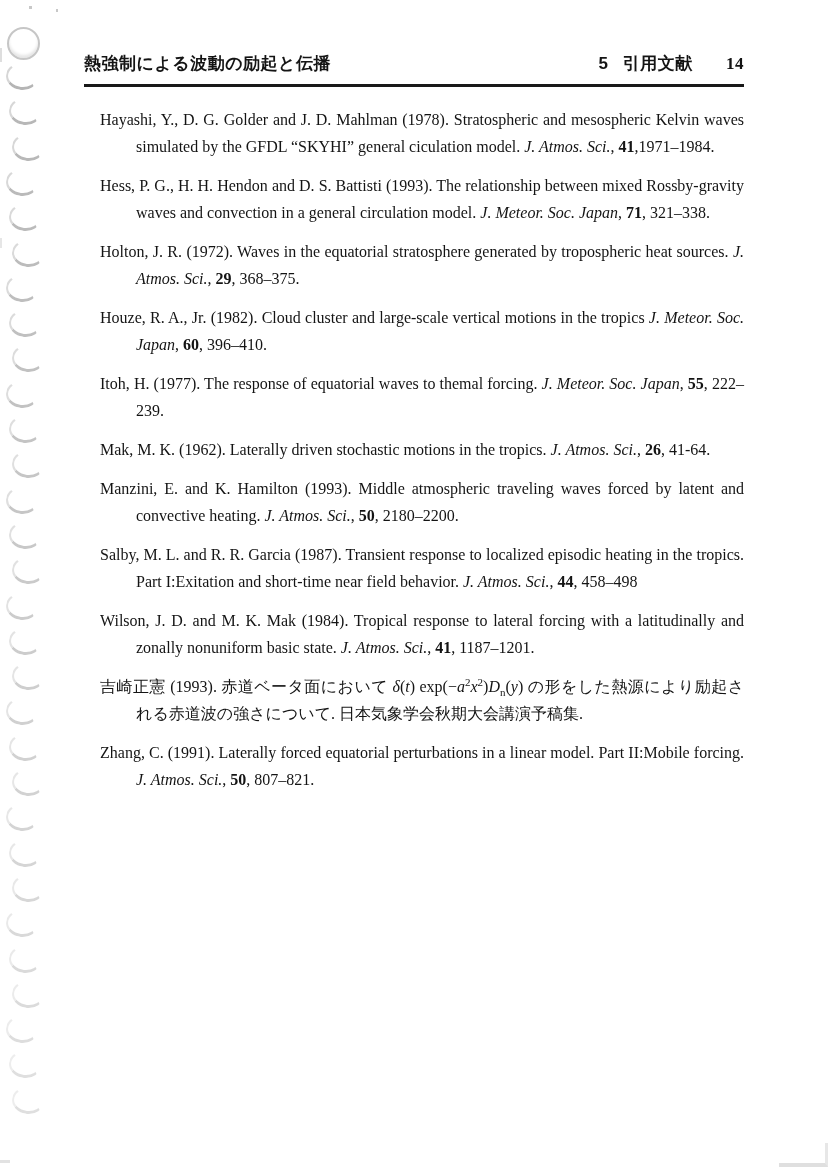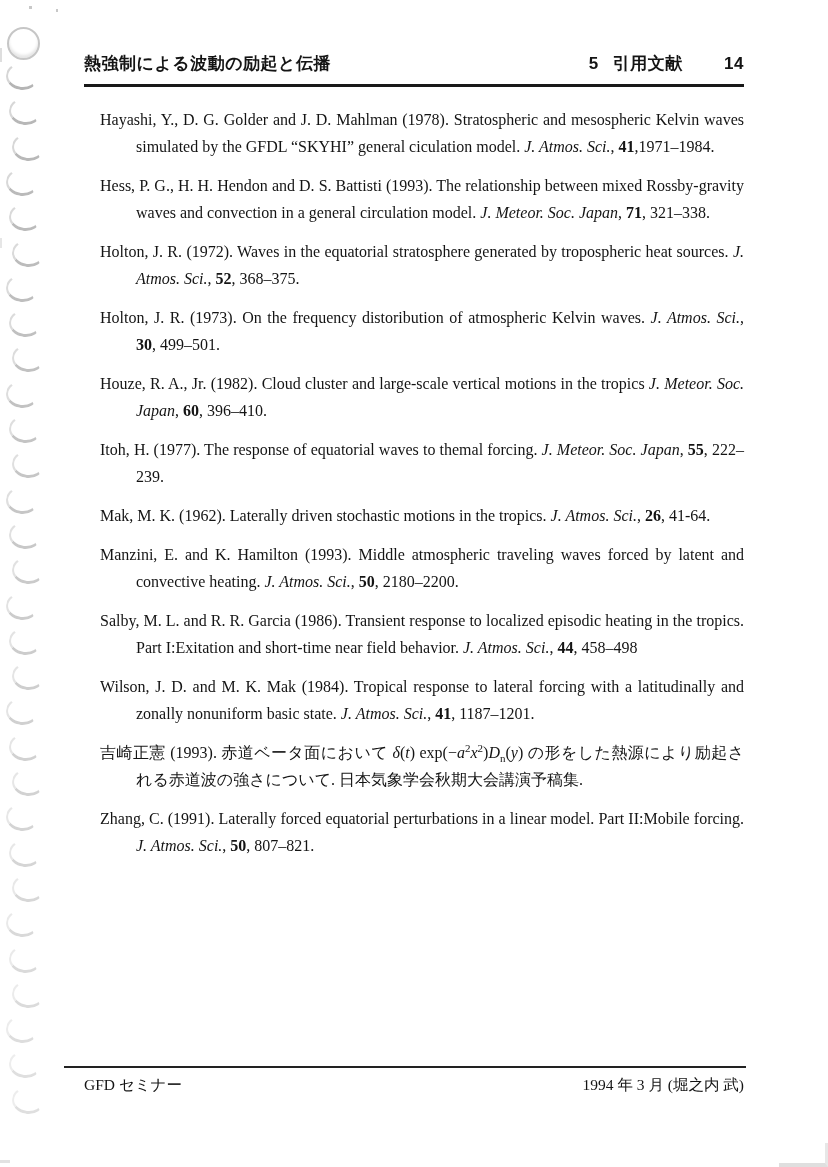--- a/index.html
+++ b/index.html
@@ -28,21 +28,21 @@
   
   .header{
     position:absolute;left:84px;top:52px;width:660px;
     display:flex;justify-content:space-between;align-items:baseline;
     border-bottom:3px solid #181818;padding-bottom:9px;
     font-family:"Liberation Sans","DejaVu Sans",sans-serif;
     font-weight:bold;font-size:17px;letter-spacing:0.5px;
   }
   .header .hright span{display:inline-block;}
   .header .sec-title{margin-left:9px;}
-  .header .pageno{margin-left:36px;font-family:Liberation Sans, sans-serif;font-size:17px;}
+  .header .pageno{margin-left:28px;font-family:Liberation Serif, serif;font-size:17px;}
 
   
   .refs{
     position:absolute;left:84px;top:106px;width:660px;
     font-size:16px;line-height:27px;text-align:justify;
   }
   .refs p{
     margin:0 0 12px 16px;
     padding-left:36px;text-indent:-36px;
   }
@@ -120,32 +120,27 @@
     <span class="hright">
       <span class="sec-num">5</span>
       <span class="sec-title">引用文献</span>
       <span class="pageno">14</span>
     </span>
   </div>
 
   <div class="refs" id="ref-list">
       <p><span>Hayashi, Y., D. G. Golder and J. D. Mahlman (1978).  Stratospheric and mesospheric Kelvin waves simulated by the GFDL “SKYHI” general ciculation model. </span><span class="i">J. Atmos. Sci.</span><span>, </span><span class="b">41</span><span>,1971–1984.</span></p>
       <p><span>Hess, P. G., H. H. Hendon and D. S. Battisti (1993).  The relationship between mixed Rossby-gravity waves and convection in a general circulation model. </span><span class="i">J. Meteor. Soc. Japan</span><span>, </span><span class="b">71</span><span>, 321–338.</span></p>
-      <p><span>Holton, J. R. (1972).  Waves in the equatorial stratosphere generated by tropospheric heat sources. </span><span class="i">J. Atmos. Sci.</span><span>, </span><span class="b">52</span><span>, 368–375.</span></p>
-      <p><span>Holton, J. R. (1973).  On the frequency distoribution of atmospheric Kelvin waves. </span><span class="i">J. Atmos. Sci.</span><span>, </span><span class="b">30</span><span>, 499–501.</span></p>
+      <p><span>Holton, J. R. (1972).  Waves in the equatorial stratosphere generated by tropospheric heat sources. </span><span class="i">J. Atmos. Sci.</span><span>, </span><span class="b">29</span><span>, 368–375.</span></p>
       <p><span>Houze, R. A., Jr. (1982).  Cloud cluster and large-scale vertical motions in the tropics </span><span class="i">J. Meteor. Soc. Japan</span><span>, </span><span class="b">60</span><span>, 396–410.</span></p>
       <p><span>Itoh, H. (1977).  The response of equatorial waves to themal forcing. </span><span class="i">J. Meteor. Soc. Japan</span><span>, </span><span class="b">55</span><span>, 222–239.</span></p>
       <p><span>Mak, M. K. (1962).  Laterally driven stochastic motions in the tropics. </span><span class="i">J. Atmos. Sci.</span><span>, </span><span class="b">26</span><span>, 41-64.</span></p>
       <p><span>Manzini, E. and K. Hamilton (1993).  Middle atmospheric traveling waves forced by latent and convective heating. </span><span class="i">J. Atmos. Sci.</span><span>, </span><span class="b">50</span><span>, 2180–2200.</span></p>
-      <p><span>Salby, M. L. and R. R. Garcia (1986).  Transient response to localized episodic heating in the tropics.  Part I:Exitation and short-time near field behavior. </span><span class="i">J. Atmos. Sci.</span><span>, </span><span class="b">44</span><span>, 458–498</span></p>
+      <p><span>Salby, M. L. and R. R. Garcia (1987).  Transient response to localized episodic heating in the tropics.  Part I:Exitation and short-time near field behavior. </span><span class="i">J. Atmos. Sci.</span><span>, </span><span class="b">44</span><span>, 458–498</span></p>
       <p><span>Wilson, J. D. and M. K. Mak (1984).  Tropical response to lateral forcing with a latitudinally and zonally nonuniform basic state. </span><span class="i">J. Atmos. Sci.</span><span>, </span><span class="b">41</span><span>, 1187–1201.</span></p>
       <p><span>吉崎正憲 (1993). 赤道ベータ面において </span><span class="i">δ</span><span>(</span><span class="i">t</span><span>) exp(−</span><span class="i">a</span><sup>2</sup><span class="i">x</span><sup>2</sup><span>)</span><span class="i">D</span><sub>n</sub><span>(</span><span class="i">y</span><span>) の形をした熱源により励起される赤道波の強さについて. 日本気象学会秋期大会講演予稿集.</span></p>
       <p><span>Zhang, C. (1991).  Laterally forced equatorial perturbations in a linear model.  Part II:Mobile forcing. </span><span class="i">J. Atmos. Sci.</span><span>, </span><span class="b">50</span><span>, 807–821.</span></p>
     </div>
 
-  <div class="footer">
-    <span class="fl">GFD セミナー</span>
-    <span class="fr">1994 年 3 月 (堀之内 武)</span>
-  </div>
 
   <div class="edge-br"></div>
   <div class="edge-bl"></div>
 </div>
 
 </body></html>

